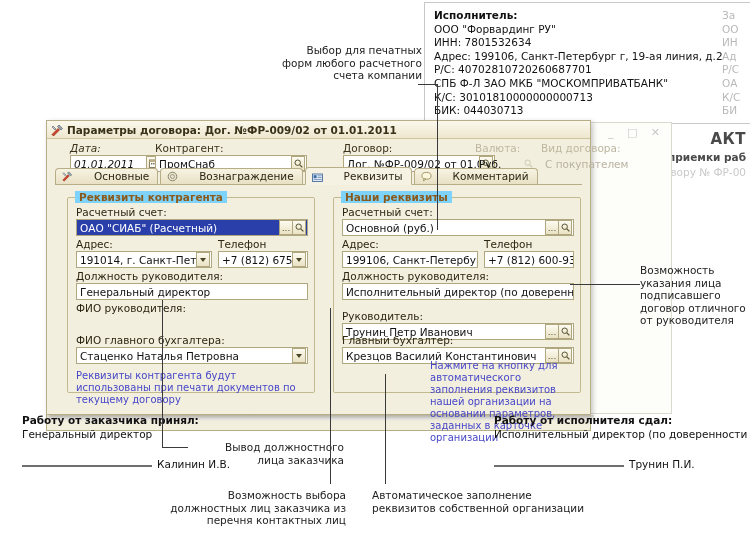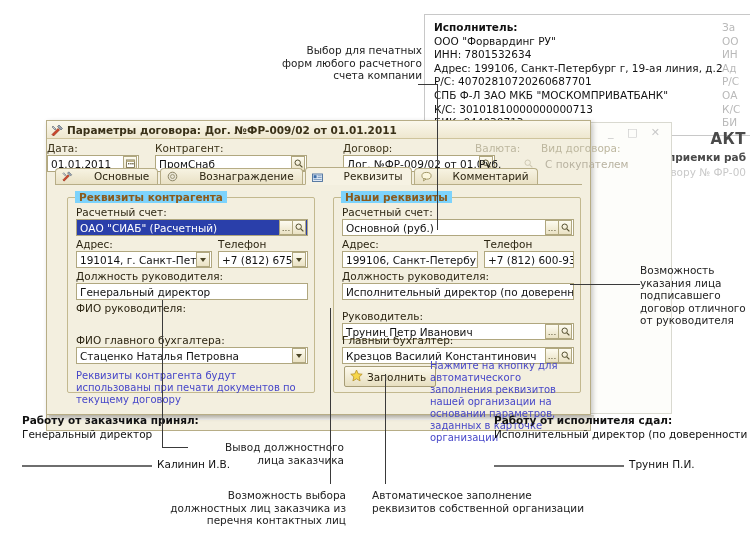--- a/index.html
+++ b/index.html
@@ -20,21 +20,21 @@
     color:#222;
     line-height:12.5px;
     white-space:pre-line;
   }
   .leader { position:absolute; background:#3a3a3a; }
   .leader.v { width:1px; }
   .leader.h { height:1px; }
 
   
   #doc-top {
-    position:absolute; left:424px; top:14px; width:326px; height:122px;
+    position:absolute; left:424px; top:2px; width:326px; height:122px;
     background:#ffffff; border:1px solid #c8c8c8; border-right:none;
     overflow:hidden;
   }
   #doc-top .col {
     position:absolute; top:6px; font-size:10.5px; line-height:13.6px; color:#111;
   }
   #doc-top .col.left { left:9px; }
   #doc-top .col.right { left:297px; color:#b9b9b9; }
   #doc-top .col .hd { font-weight:bold; }
 
@@ -229,21 +229,21 @@
         <path d="M1 10.5 L7 4.5 L8.5 6 L2.5 12 Z" fill="#d0452b" stroke="#8e2b18" stroke-width=".7"></path>
         <path d="M8 1 L11.5 4.5 L10 6 L6.5 2.5 Z" fill="#9aa6b4" stroke="#5a6472" stroke-width=".7"></path>
         <path d="M2 2 L5 5 L4 6 L1 3 Z" fill="#c8ccd2" stroke="#6a707a" stroke-width=".7"></path>
       </svg>
     </span>
     <span>Параметры договора: Дог. №ФР-009/02 от 01.01.2011</span>
   </div>
 
   <div id="hdr-row">
 
-    <div class="fld" style="left:0; top:3px; width:92px;">
+    <div class="fld" style="left:23px; top:3px; width:92px;font-style:italic;">
       <span class="lbl">Дата:</span>
       <div class="ibox">
         <span class="val">01.01.2011</span>
         <span class="btn-sq">
           <svg width="9" height="9" viewBox="0 0 9 9">
               <rect x=".5" y="1" width="8" height="7.5" fill="#fff" stroke="#6b6340" stroke-width=".8"></rect>
               <rect x=".5" y="1" width="8" height="2" fill="#b9ae84"></rect>
               <rect x="2" y="4" width="1.4" height="1.4" fill="#6b6340"></rect>
               <rect x="4.2" y="4" width="1.4" height="1.4" fill="#6b6340"></rect>
               <rect x="6.2" y="4" width="1.4" height="1.4" fill="#6b6340"></rect>
@@ -460,28 +460,20 @@
         <span class="btn-ell">...</span>
         <span class="btn-sq">
           <svg width="9" height="9" viewBox="0 0 9 9">
               <circle cx="3.7" cy="3.7" r="2.7" fill="none" stroke="#55502f" stroke-width="1"></circle>
               <line x1="5.8" y1="5.8" x2="8.4" y2="8.4" stroke="#55502f" stroke-width="1.2"></line>
             </svg>
         </span>
       </div>
     </div>
 
-    <div class="fill-btn" style="left:10px; top:168px;">
-      <span>
-        <svg width="13" height="13" viewBox="0 0 13 13">
-            <polygon points="6.5,1 8.2,4.8 12.2,5.2 9.2,7.9 10.1,11.9 6.5,9.8 2.9,11.9 3.8,7.9 0.8,5.2 4.8,4.8" fill="#f6d64a" stroke="#b5912a" stroke-width=".8"></polygon>
-          </svg>
-      </span>
-      <span>Заполнить</span>
-    </div>
 
     <div class="hint" style="left:96px; top:162px; width:146px;">Нажмите на кнопку для автоматического заполнения реквизитов нашей организации на основании параметров, заданных в карточке организации</div>
   </div>
 </div>
 
 <div class="sig" style="left:22px; top:414px;">
   <div class="hd">Работу от заказчика принял:</div>
   <div class="role">Генеральный директор</div>
   <div class="line-row">
     <div class="sline"></div>

